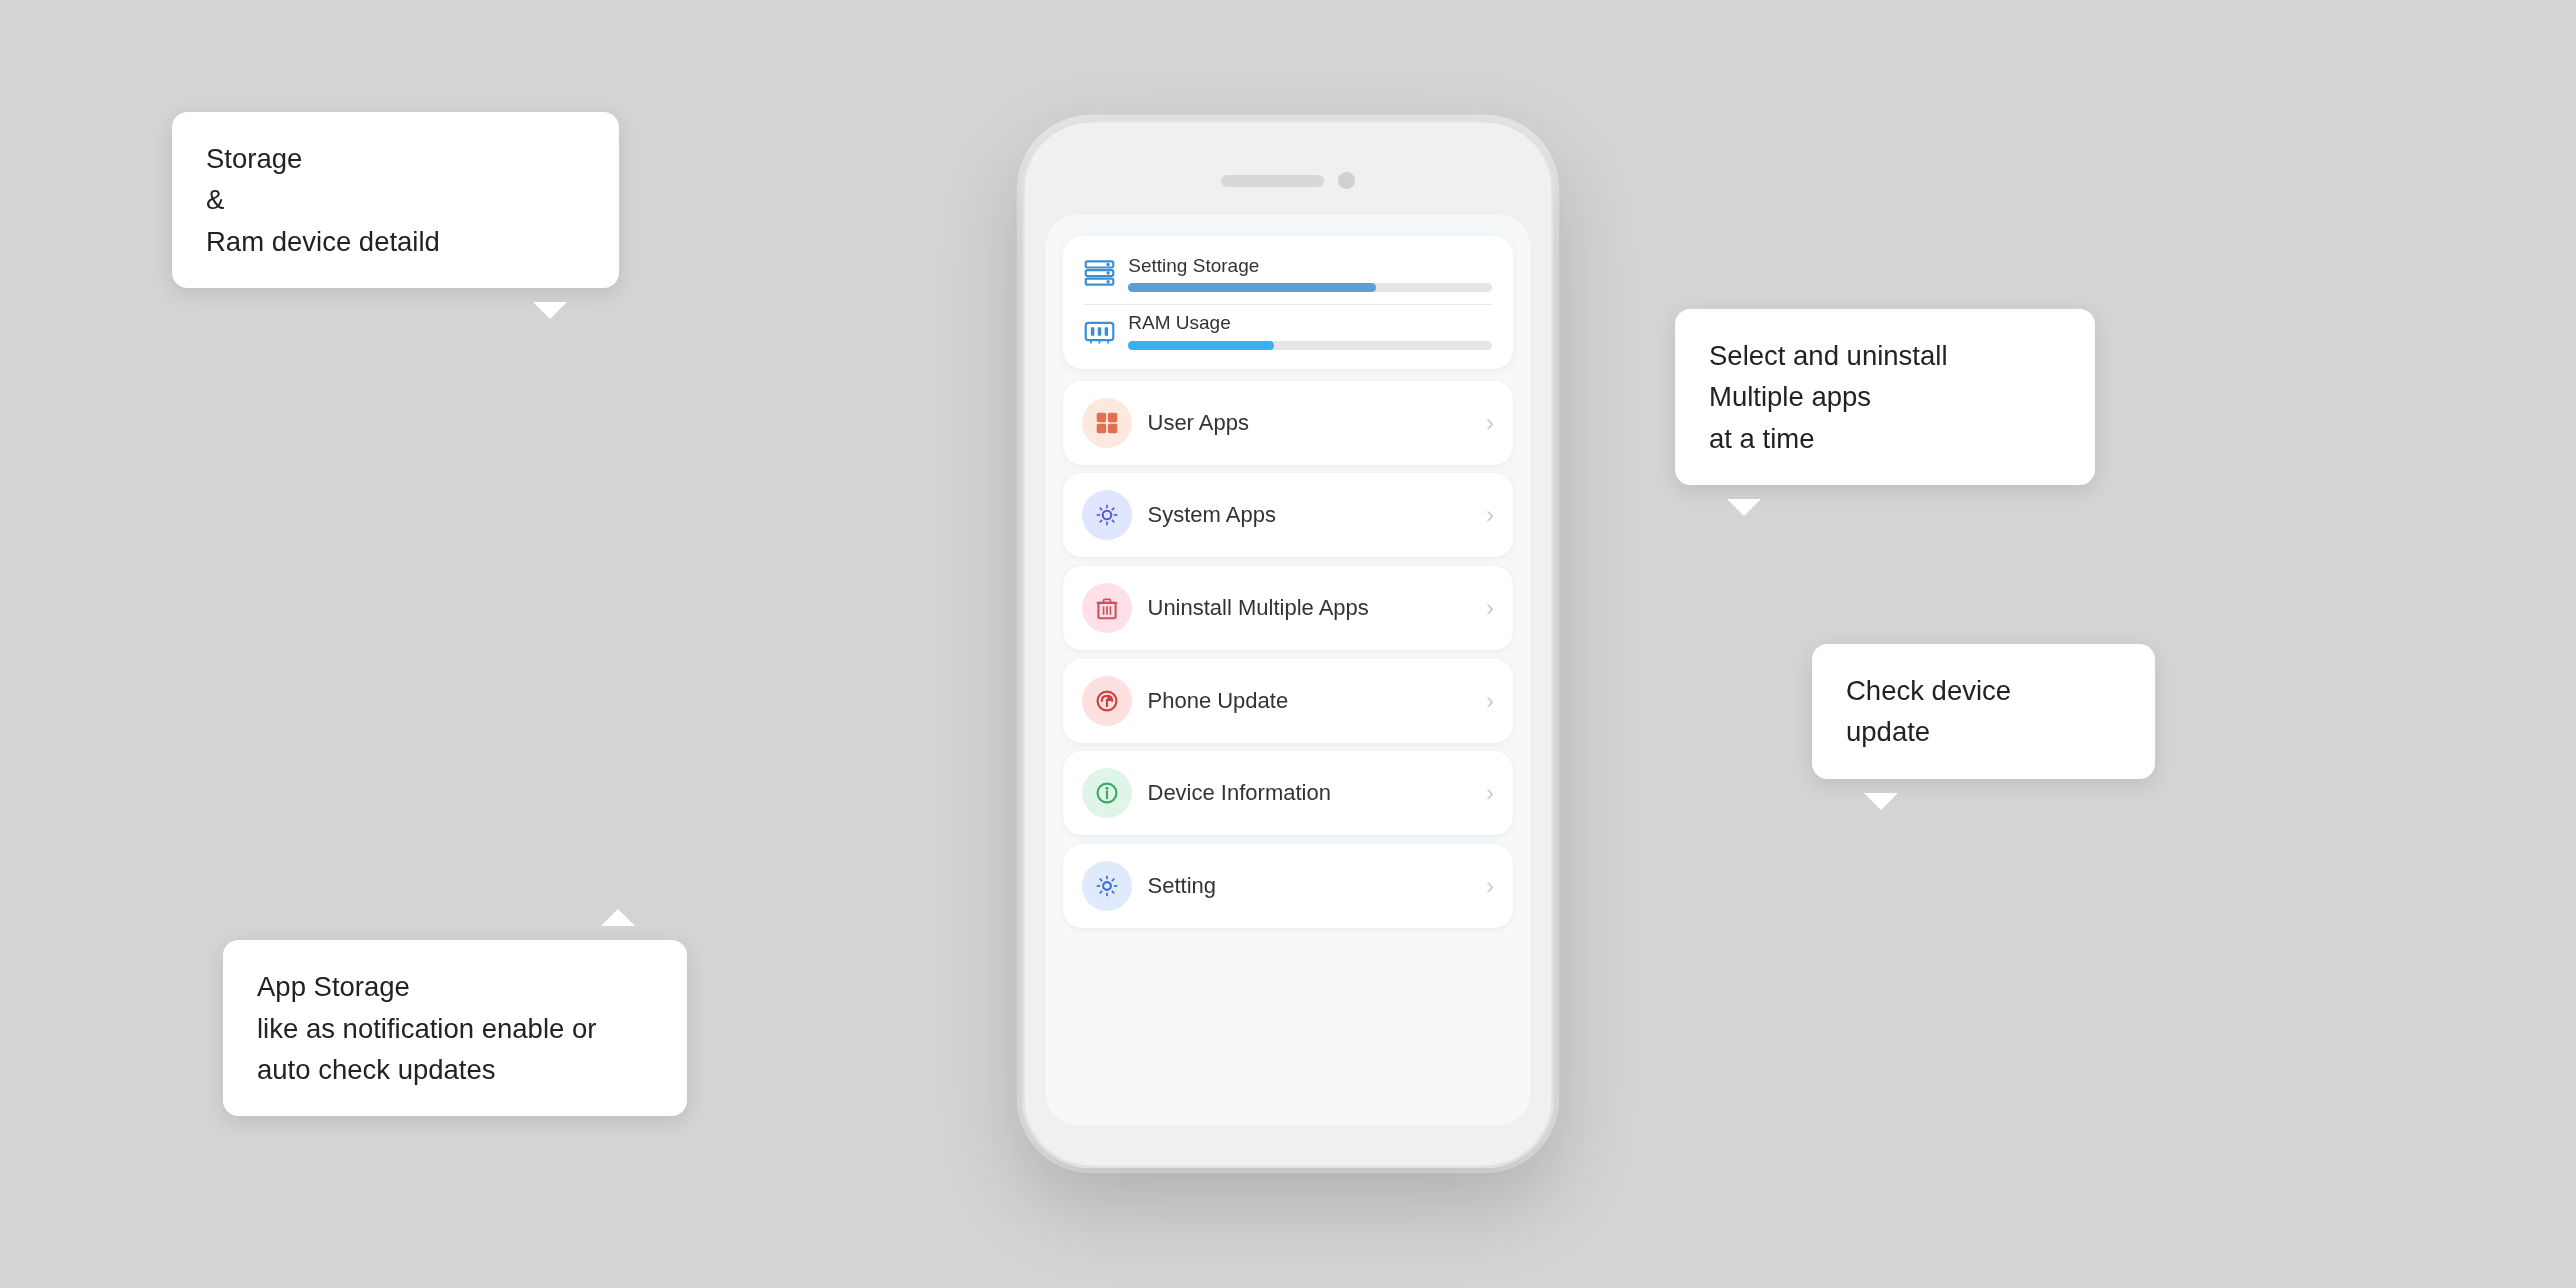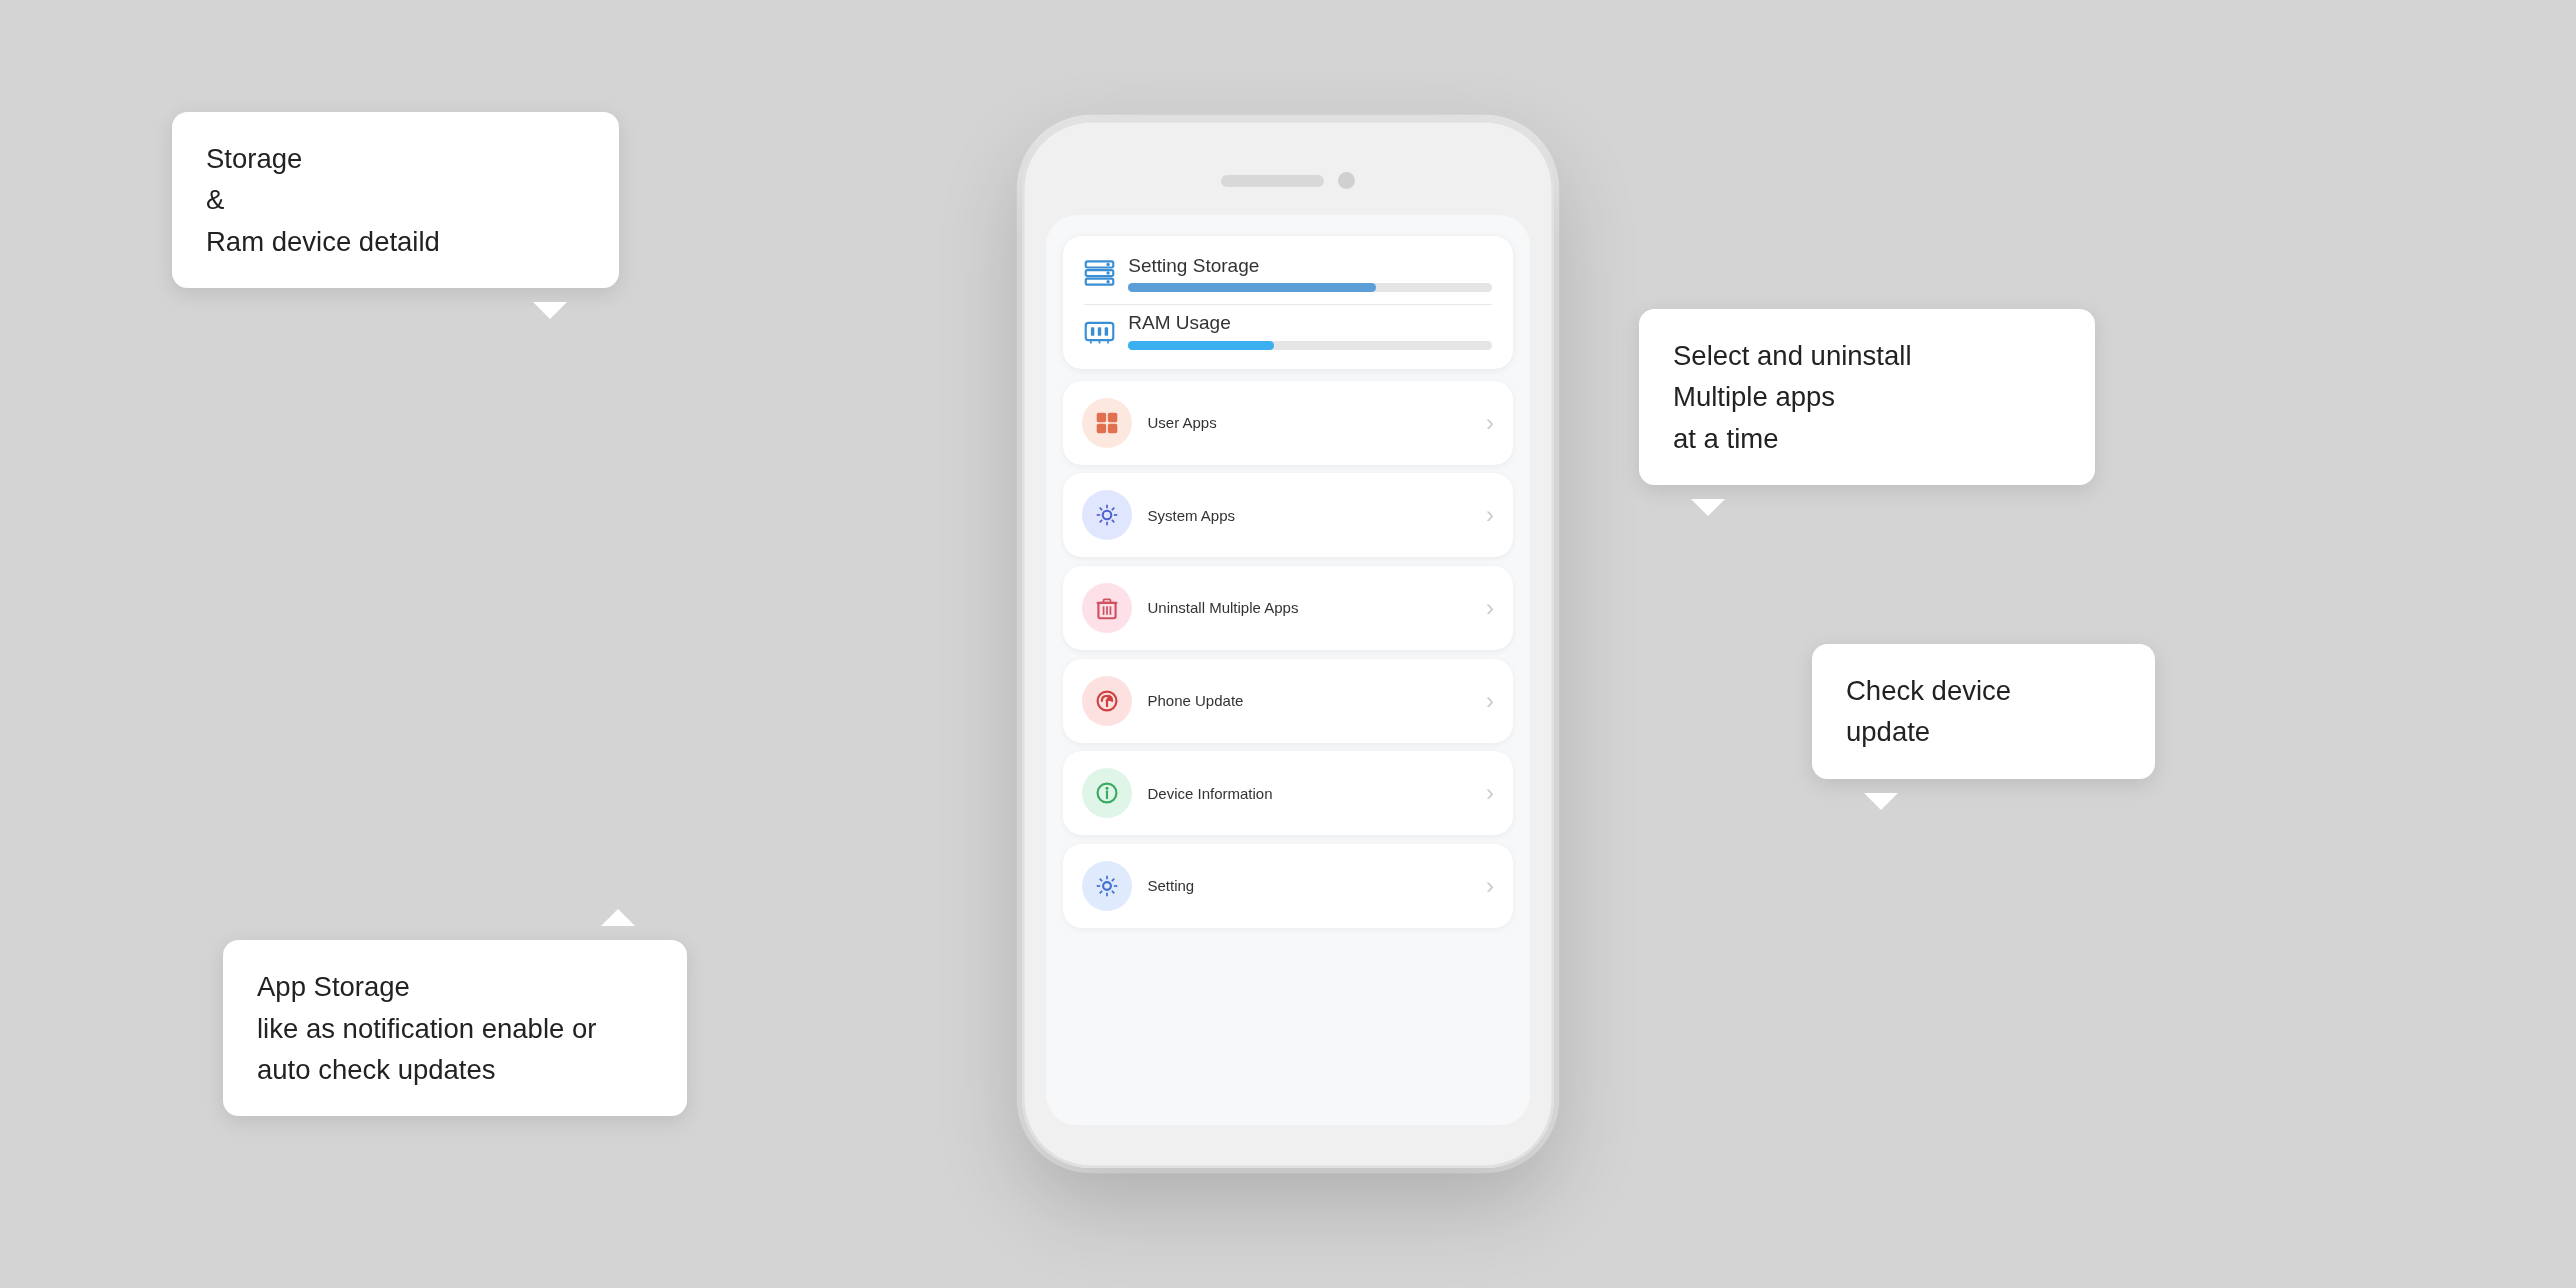--- a/index.html
+++ b/index.html
@@ -161,21 +161,21 @@
 
     .icon-user-apps   { background: #fde8e0; color: #e07050; }
     .icon-system-apps { background: #e0e6fd; color: #5060d0; }
     .icon-uninstall   { background: #fde0e8; color: #d05060; }
     .icon-phone-update{ background: #fde0e0; color: #d04040; }
     .icon-device-info { background: #dff5e8; color: #3aaa60; }
     .icon-setting     { background: #e0eafd; color: #4070d0; }
 
     .menu-label {
       flex: 1;
-      font-size: 15px;
+      font-size: 22px;
       color: #333;
       font-weight: 400;
     }
     .menu-chevron {
       color: #ccc;
       font-size: 24px;
       font-weight: 300;
     }
 
     
@@ -208,21 +208,21 @@
       bottom: -31px;
       right: 52px;
       border-top-color: #ffffff;
       border-bottom: none;
     }
 
     
     .bubble-uninstall {
       right: 481px;
       top: 309px;
-      width: 456px;
+      width: 420px;
     }
     .bubble-uninstall::after {
       bottom: -31px;
       left: 52px;
       border-top-color: #ffffff;
       border-bottom: none;
     }
 
     
     .bubble-update {

